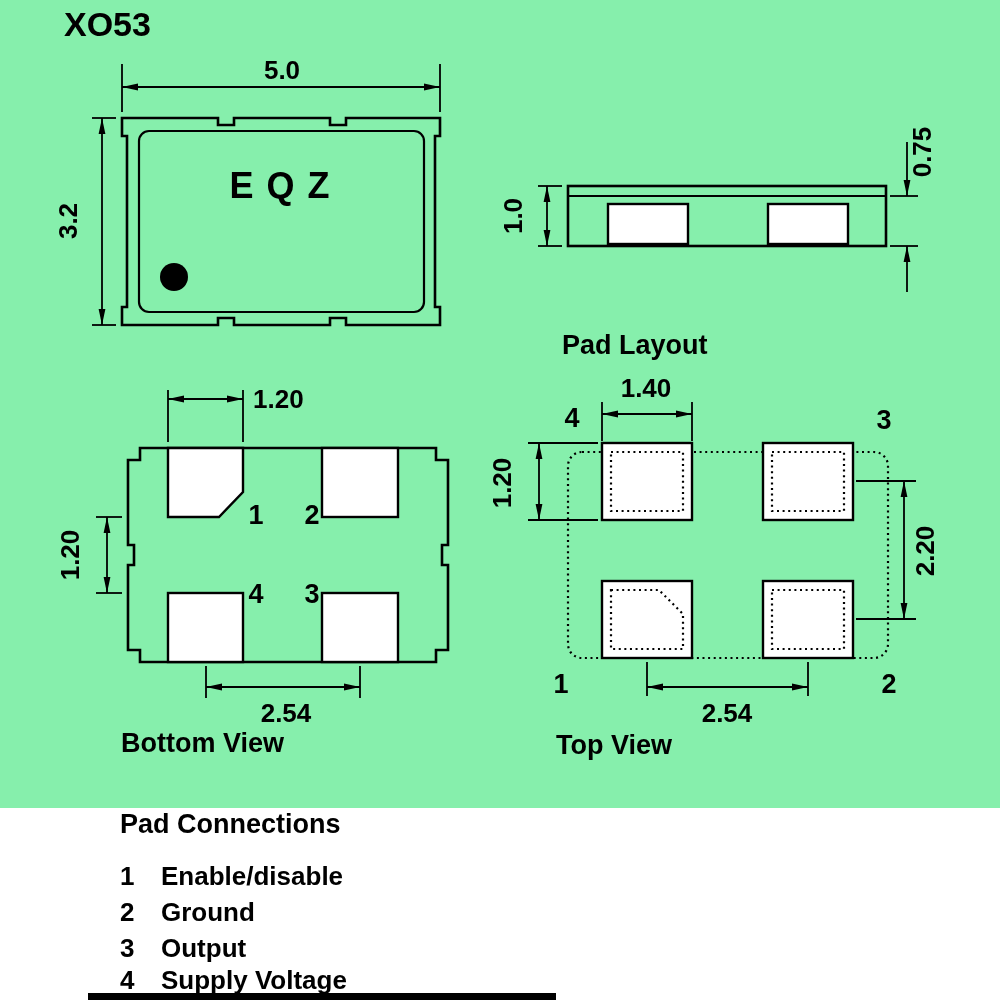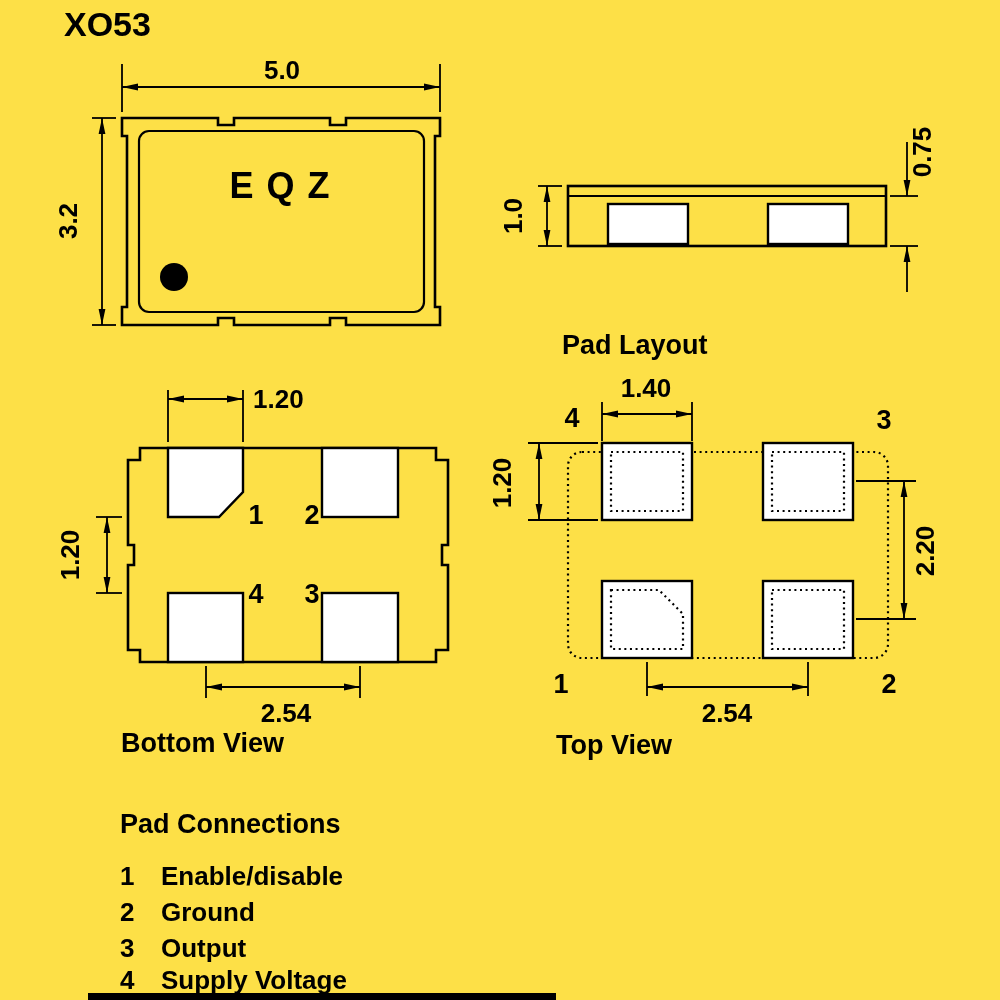--- a/index.html
+++ b/index.html
@@ -7,22 +7,22 @@
     padding: 0;
     width: 1000px;
     height: 1000px;
     background: #ffffff;
     font-family: "Liberation Sans", "DejaVu Sans", sans-serif;
     overflow: hidden;
   }
   #page {
     position: relative;
     width: 1000px;
-    height: 1000px;
-    background: #fde047;
+    height: 808px;
+    background: #86efac;
   }
   svg text {
     fill: #000000;
     font-family: "Liberation Sans", "DejaVu Sans", sans-serif;
   }
   .t-title   { font-size: 34px; font-weight: 700; }
   .t-head    { font-size: 27px; font-weight: 700; }
   .t-dim     { font-size: 26px; font-weight: 600; }
   .t-num     { font-size: 27px; font-weight: 600; }
   .t-mark    { font-size: 36px; font-weight: 600; letter-spacing: 13px; }

